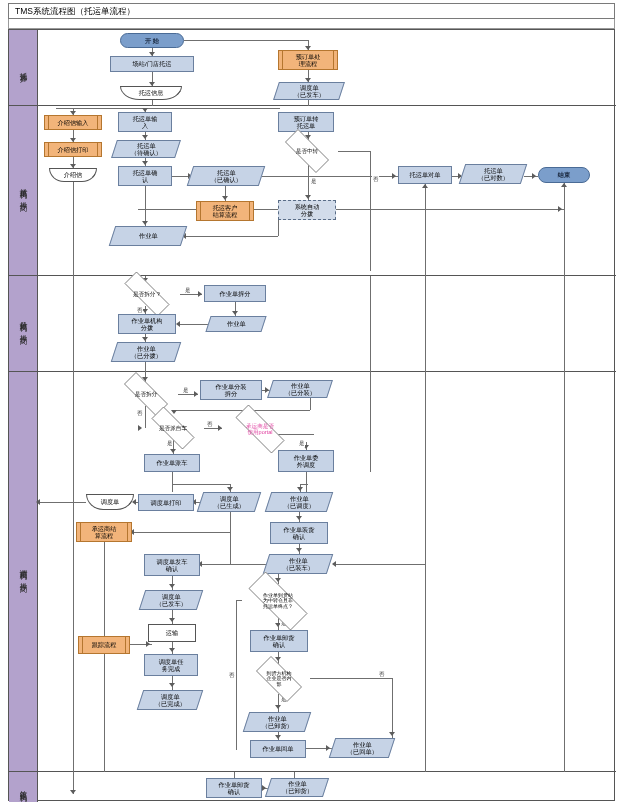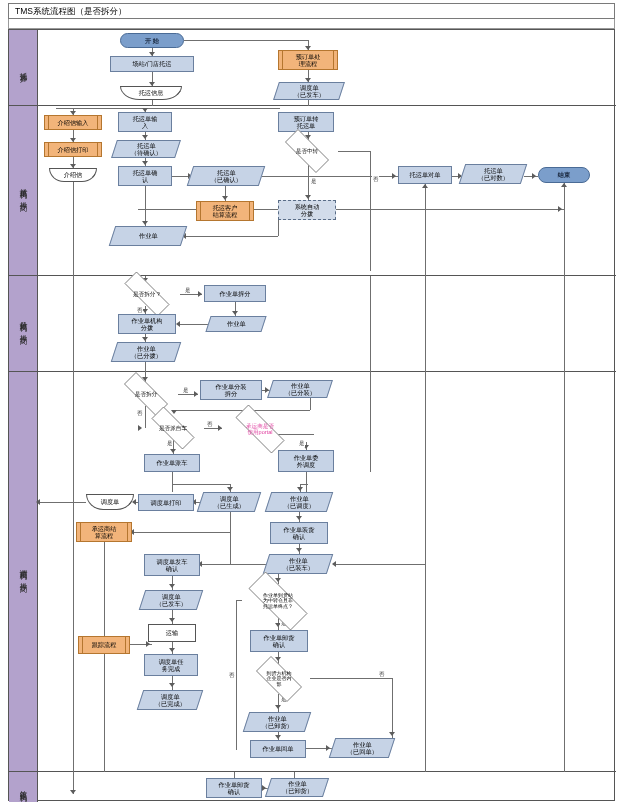--- a/index.html
+++ b/index.html
@@ -90,21 +90,21 @@
   .au { border-left:3px solid transparent; border-right:3px solid transparent; border-bottom:4px solid #5c5c5c; }
   .ar { border-top:3px solid transparent; border-bottom:3px solid transparent; border-left:4px solid #5c5c5c; }
   .al { border-top:3px solid transparent; border-bottom:3px solid transparent; border-right:4px solid #5c5c5c; }
   .elbl { position:absolute; font-size:5.4px; color:#333; background:#fff; padding:0 1px; z-index:3; }
 </style>
 </head>
 <body>
 
 <div id="page">
 
-  <div class="titlebar">TMS系统流程图（是否拆分）</div>
+  <div class="titlebar">TMS系统流程图（托运单流程）</div>
   <div class="titlebar2"></div>
 
   <div class="laneframe">
 
     <div class="lane" style="top:0; height:76px;">
       <div class="lanehdr">
         <span class="lanetxt">托运客户</span>
       </div>
       <div class="lanebody">
 

